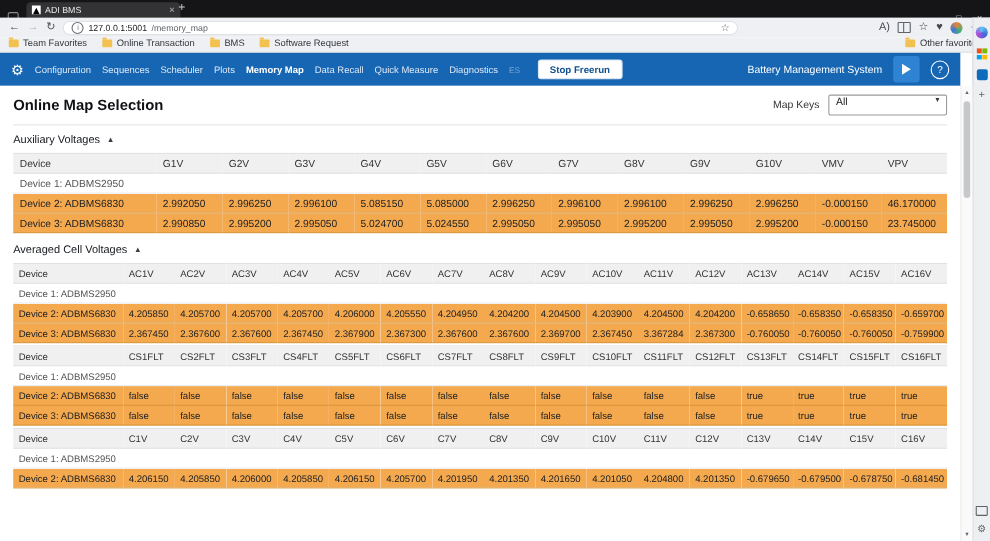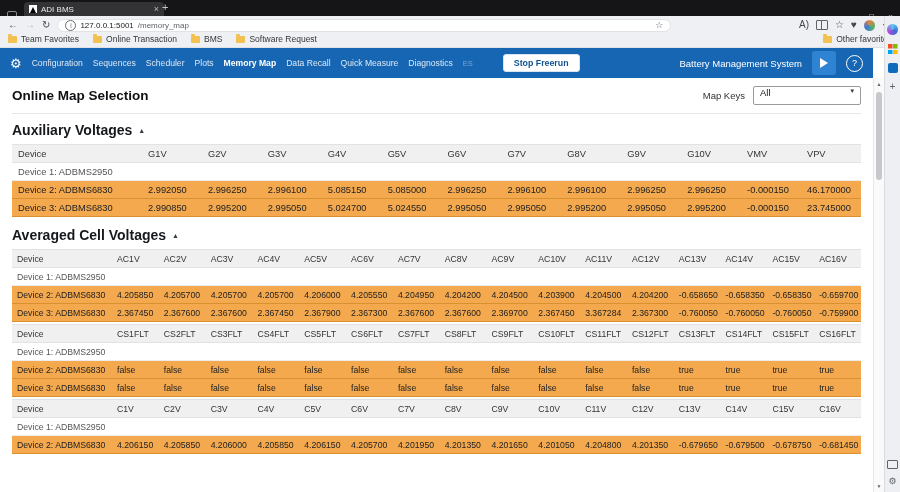--- a/index.html
+++ b/index.html
@@ -61,38 +61,38 @@
   .sb-down{position:absolute;bottom:3px;left:0;right:0;text-align:center;font-size:5px;color:#606367;}
   .sb-thumb{position:absolute;top:14px;left:2px;width:6px;height:88px;background:#c6c8cb;border-radius:3px;}
 
   
   .navbar{position:absolute;top:48px;left:0;right:27px;height:30px;background:#1766b4;display:flex;align-items:center;gap:10px;padding:0 10px;box-sizing:border-box;}
   .gear{color:#fff;font-size:13px;line-height:1;}
   .nav-items{display:flex;align-items:center;gap:10px;}
   .nav-item{font-size:8.6px;color:rgba(255,255,255,0.85);white-space:nowrap;}
   .nav-item.active{color:#fff;font-weight:bold;}
   .nav-hint{font-size:7.5px;color:rgba(255,255,255,0.4);}
-  .stop-btn{margin-left:20px;background:#fff;color:#11518f;font-size:8.8px;font-weight:bold;padding:3px 10px;border-radius:3px;border:1px solid #d9e6f2;font-family:inherit;white-space:nowrap;}
+  .stop-btn{margin-left:6px;background:#fff;color:#11518f;font-size:8.8px;font-weight:bold;padding:3px 10px;border-radius:3px;border:1px solid #d9e6f2;font-family:inherit;white-space:nowrap;}
   .brand{margin-left:auto;color:#fff;font-size:9.5px;white-space:nowrap;}
   .play-btn{width:24px;height:24px;border-radius:3px;background:#2e84d3;display:flex;align-items:center;justify-content:center;flex:none;}
   .play-tri{width:0;height:0;border-top:5px solid transparent;border-bottom:5px solid transparent;border-left:8px solid #fff;}
   .help-btn{width:15px;height:15px;border-radius:50%;border:1px solid #fff;color:#fff;font-size:9px;display:flex;align-items:center;justify-content:center;flex:none;}
 
   
   .content{position:absolute;top:78px;left:0;right:27px;bottom:0;overflow:hidden;background:#fff;padding:0 12px;box-sizing:border-box;}
   .page-head{display:flex;align-items:center;justify-content:space-between;padding:8px 0 8px;border-bottom:1px solid #e6e6e8;}
   .page-title{font-size:13.5px;font-weight:bold;color:#101114;}
   .mapkeys{display:flex;align-items:center;gap:8px;}
   .mk-label{font-size:9.5px;color:#333;}
   .mk-select{width:108px;height:19px;border:1px solid #9a9a9f;border-radius:2px;background:#fff;display:flex;justify-content:space-between;padding:0 6px;font-size:9.5px;color:#222;box-sizing:border-box;}
   .mk-caret{font-size:7px;color:#333;}
 
   .section{margin-bottom:2px;}
   .sec-head{display:flex;align-items:center;gap:6px;padding:8px 0 6px;}
-  .sec-title{font-size:14px;font-weight:bold;color:#15181d;}
+  .sec-title{font-size:10px;font-weight:normal;color:#15181d;}
   .caret{font-size:7px;color:#363b44;}
 
   .grid{width:100%;border-collapse:collapse;table-layout:fixed;}
   .grid col.device-col{width:130px;}
   .grid.dense col.device-col{width:100px;}
   .grid th,.grid td{height:17px;padding:0 2px 0 6px;text-align:left;font-size:9.3px;font-weight:normal;white-space:nowrap;overflow:hidden;}
   .grid.dense th,.grid.dense td{font-size:8.7px;padding-left:5px;}
   .head-row th{background:#f0f0f1;color:#333;border-top:1px solid #e2e2e4;border-bottom:1px solid #e2e2e4;}
   .row td{background:#fff;color:#444;border-bottom:1px solid #ececee;}
   .row .device{color:#555;}

